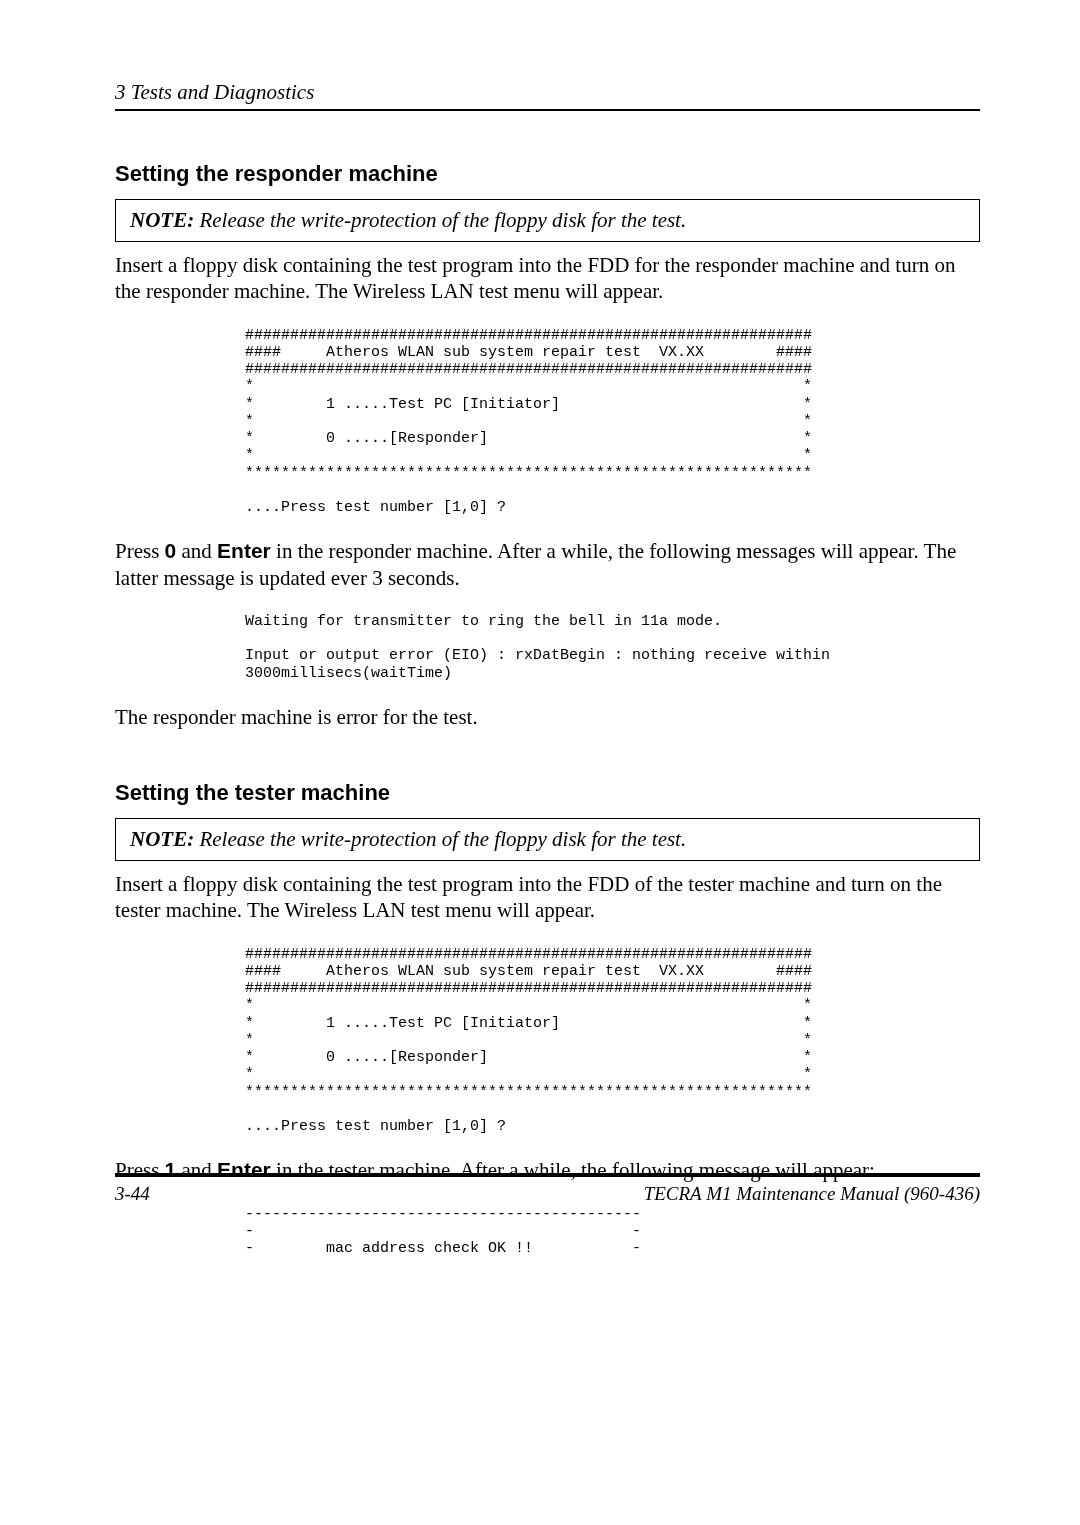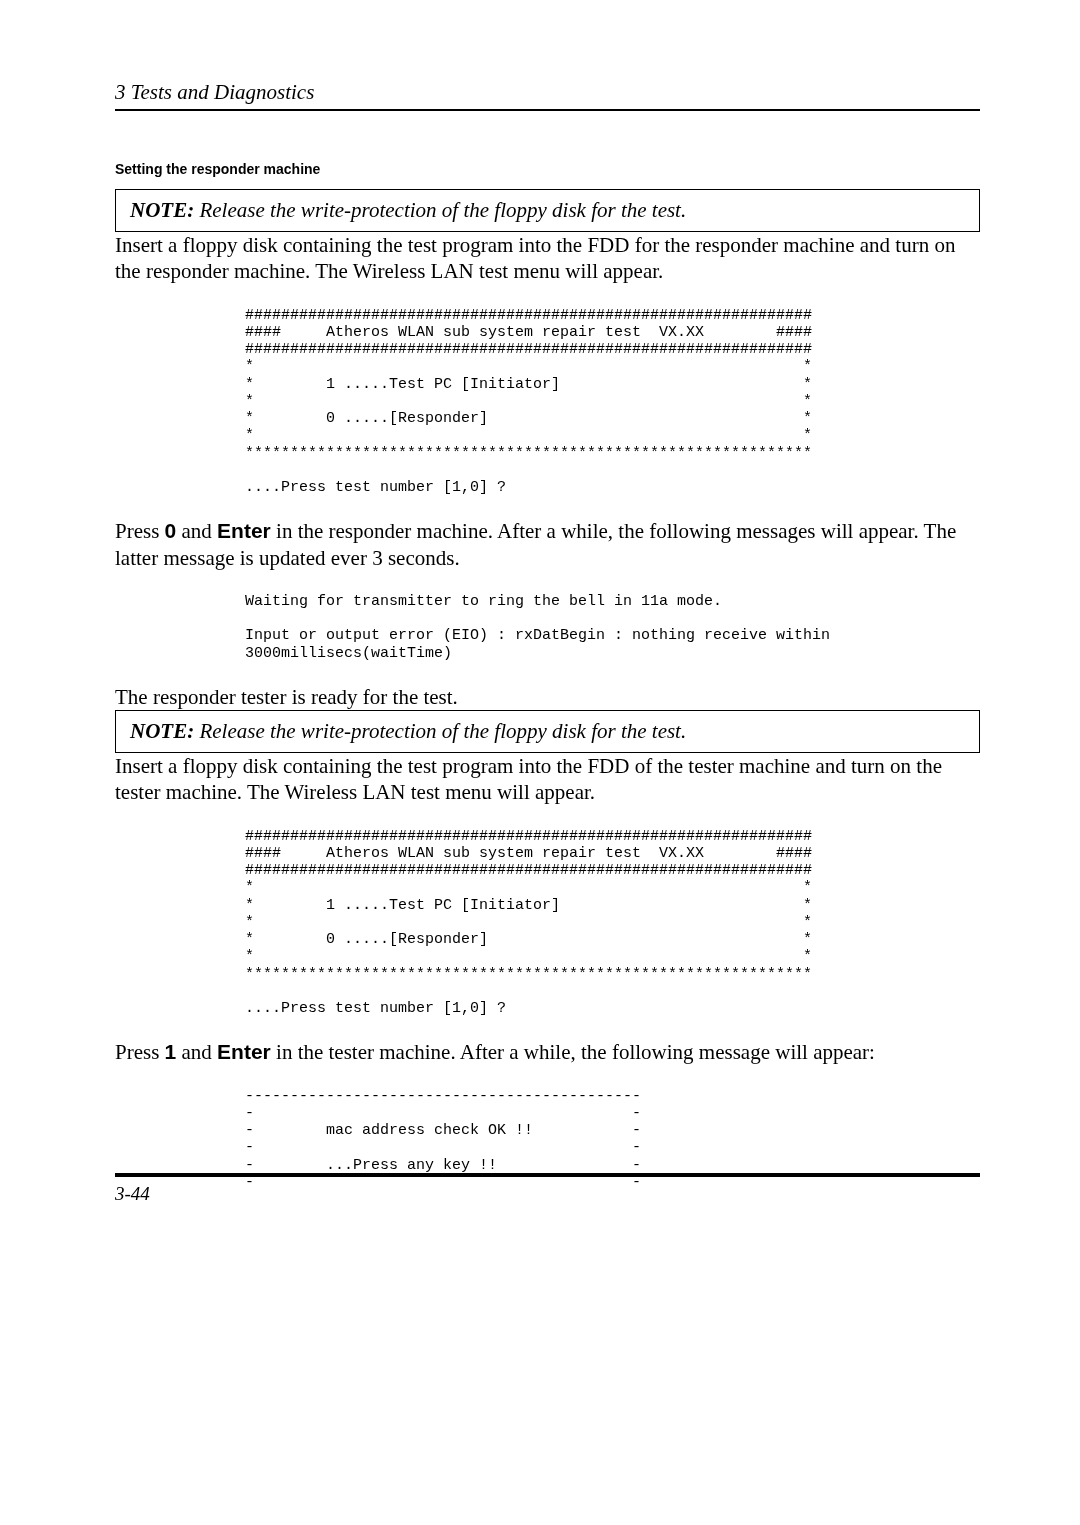--- a/index.html
+++ b/index.html
@@ -23,36 +23,37 @@
     font-style: italic;
     font-size: 21px;
   }
   .hr-top {
     border-top: 2px solid #000;
     margin-top: 4px;
   }
   .section-heading {
     font-family: Arial, Helvetica, sans-serif;
     font-weight: bold;
-    font-size: 14px;
+    font-size: 22px;
     margin-top: 50px;
     margin-bottom: 12px;
   }
   .note-box {
     border: 1px solid #000;
     padding: 8px 14px;
     font-style: italic;
     font-size: 21px;
   }
   .note-box .note-label {
     font-weight: bold;
     font-style: italic;
   }
   .body-text {
     font-size: 21px;
+    margin-top: 10px;
     line-height: 1.25;
     font-family: Liberation Serif, serif;
   }
   .mono-block {
     font-family: "Courier New", Courier, monospace;
     font-size: 15px;
     white-space: pre;
     line-height: 1.15;
     margin: 22px 0 22px 130px;
     color: #000;
@@ -116,22 +117,23 @@
 
   <div class="press-text">
     <span>Press </span><span class="key">0</span><span> and </span><span class="key">Enter</span><span> in the responder machine. After a while, the following messages will appear. The latter message is updated ever 3 seconds.</span>
   </div>
 
   <div class="mono-block">Waiting for transmitter to ring the bell in 11a mode.
 
 Input or output error (EIO) : rxDatBegin : nothing receive within
 3000millisecs(waitTime)</div>
 
-  <div class="body-text">The responder tester is ready for the test.</div>
+  <div class="body-text">The responder machine is error for the test.</div>
 
+  <div class="section-heading">Setting the tester machine</div>
 
   <div class="note-box">
     <span class="note-label">NOTE:</span><span>  Release the write-protection of the floppy disk for the test.</span>
   </div>
 
   <div class="body-text">Insert a floppy disk containing the test program into the FDD of the tester machine and turn on the tester machine. The Wireless LAN test menu will appear.</div>
 
   <div class="mono-block">###############################################################
 ####     Atheros WLAN sub system repair test  VX.XX        ####
 ###############################################################
@@ -151,15 +153,16 @@
   <div class="mono-block" style="margin-bottom:0">--------------------------------------------
 -                                          -
 -        mac address check OK !!           -
 -                                          -
 -        ...Press any key !!               -
 -                                          -</div>
 
   <div class="footer-rule"></div>
   <div class="footer-row">
     <span>3-44</span>
+    <span>TECRA M1 Maintenance Manual (960-436)</span>
   </div>
 
 </div>
 
 </body></html>

